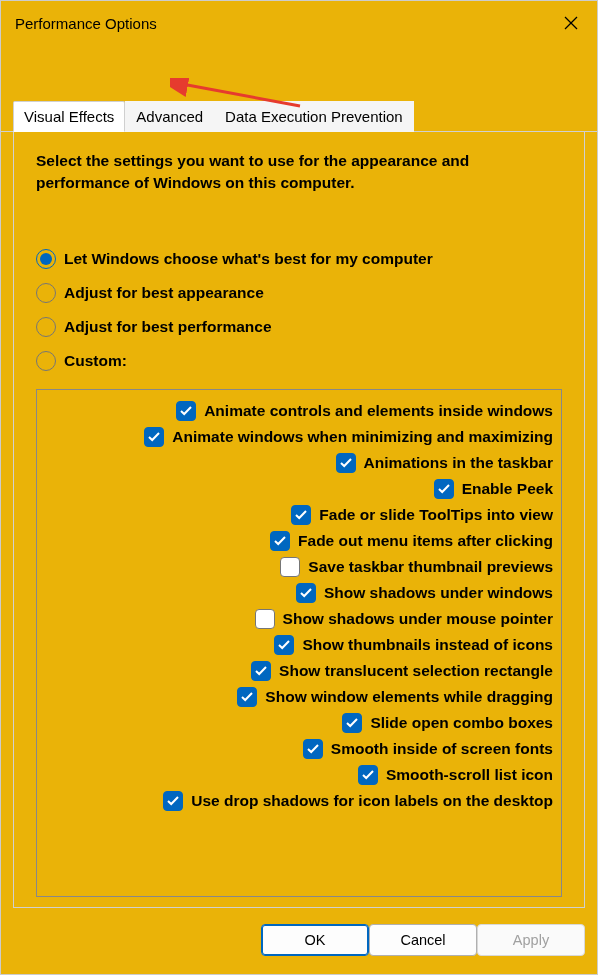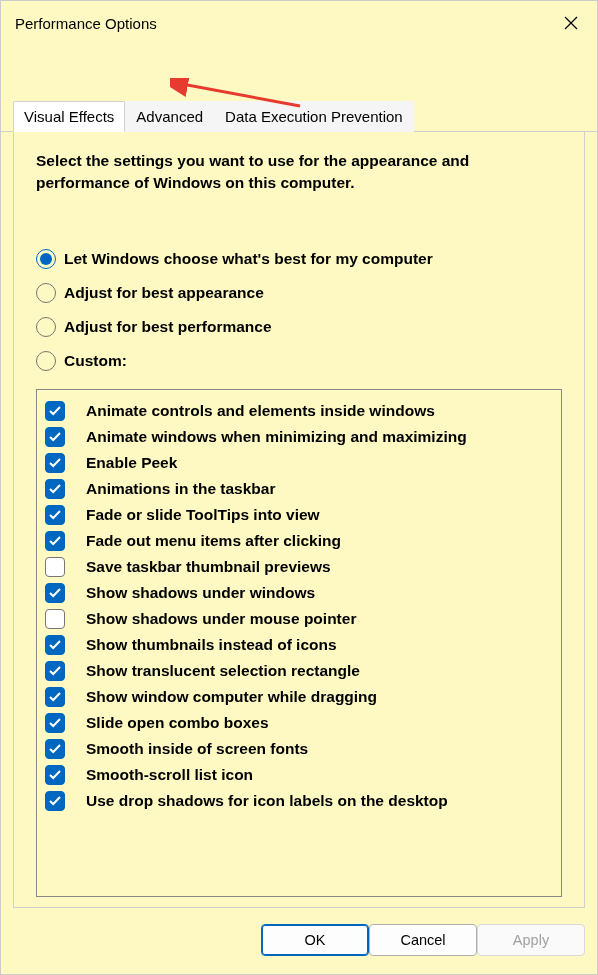--- a/index.html
+++ b/index.html
@@ -8,21 +8,21 @@
       font-size: 15px;
       color: #000;
       background: #fff;
       width: 598px;
       height: 975px;
       position: relative;
     }
     .window {
       width: 598px;
       height: 975px;
-      background: #fef9c3;
+      background: #eab308;
       display: flex;
       flex-direction: column;
       border: 0.5px solid #ccc;
     }
     .titlebar {
       display: flex;
       align-items: center;
       justify-content: space-between;
       padding: 8px 14px 8px 14px;
       height: 44px;
@@ -117,23 +117,24 @@
     .checklist-box {
       border: 1px solid #888;
       flex: 1;
       overflow: auto;
       padding: 8px 8px 8px 8px;
       margin-top: 4px;
     }
     .check-row {
       display: flex;
       align-items: center;
-      gap: 21px;
+      gap: 8px;
       padding: 3px 0;
       cursor: pointer;
+      justify-content: flex-end;
     }
     .checkbox {
       width: 20px;
       height: 20px;
       border: 1px solid #767676;
       border-radius: 4px;
       display:flex;
       align-items:center;
       justify-content:center;
       flex-shrink: 0;
@@ -244,29 +245,29 @@
             </svg>
           </div>
           <div class="check-label">Animate windows when minimizing and maximizing</div>
         </div>
         <div class="check-row">
           <div class="checkbox checked">
             <svg viewBox="0 0 12 10">
               <polyline points="1,5 4.2,8 11,1" fill="none" stroke="#fff" stroke-width="2"></polyline>
             </svg>
           </div>
+          <div class="check-label">Animations in the taskbar</div>
+        </div>
+        <div class="check-row">
+          <div class="checkbox checked">
+            <svg viewBox="0 0 12 10">
+              <polyline points="1,5 4.2,8 11,1" fill="none" stroke="#fff" stroke-width="2"></polyline>
+            </svg>
+          </div>
           <div class="check-label">Enable Peek</div>
-        </div>
-        <div class="check-row">
-          <div class="checkbox checked">
-            <svg viewBox="0 0 12 10">
-              <polyline points="1,5 4.2,8 11,1" fill="none" stroke="#fff" stroke-width="2"></polyline>
-            </svg>
-          </div>
-          <div class="check-label">Animations in the taskbar</div>
         </div>
         <div class="check-row">
           <div class="checkbox checked">
             <svg viewBox="0 0 12 10">
               <polyline points="1,5 4.2,8 11,1" fill="none" stroke="#fff" stroke-width="2"></polyline>
             </svg>
           </div>
           <div class="check-label">Fade or slide ToolTips into view</div>
         </div>
         <div class="check-row">
@@ -308,21 +309,21 @@
             </svg>
           </div>
           <div class="check-label">Show translucent selection rectangle</div>
         </div>
         <div class="check-row">
           <div class="checkbox checked">
             <svg viewBox="0 0 12 10">
               <polyline points="1,5 4.2,8 11,1" fill="none" stroke="#fff" stroke-width="2"></polyline>
             </svg>
           </div>
-          <div class="check-label">Show window computer while dragging</div>
+          <div class="check-label">Show window elements while dragging</div>
         </div>
         <div class="check-row">
           <div class="checkbox checked">
             <svg viewBox="0 0 12 10">
               <polyline points="1,5 4.2,8 11,1" fill="none" stroke="#fff" stroke-width="2"></polyline>
             </svg>
           </div>
           <div class="check-label">Slide open combo boxes</div>
         </div>
         <div class="check-row">

